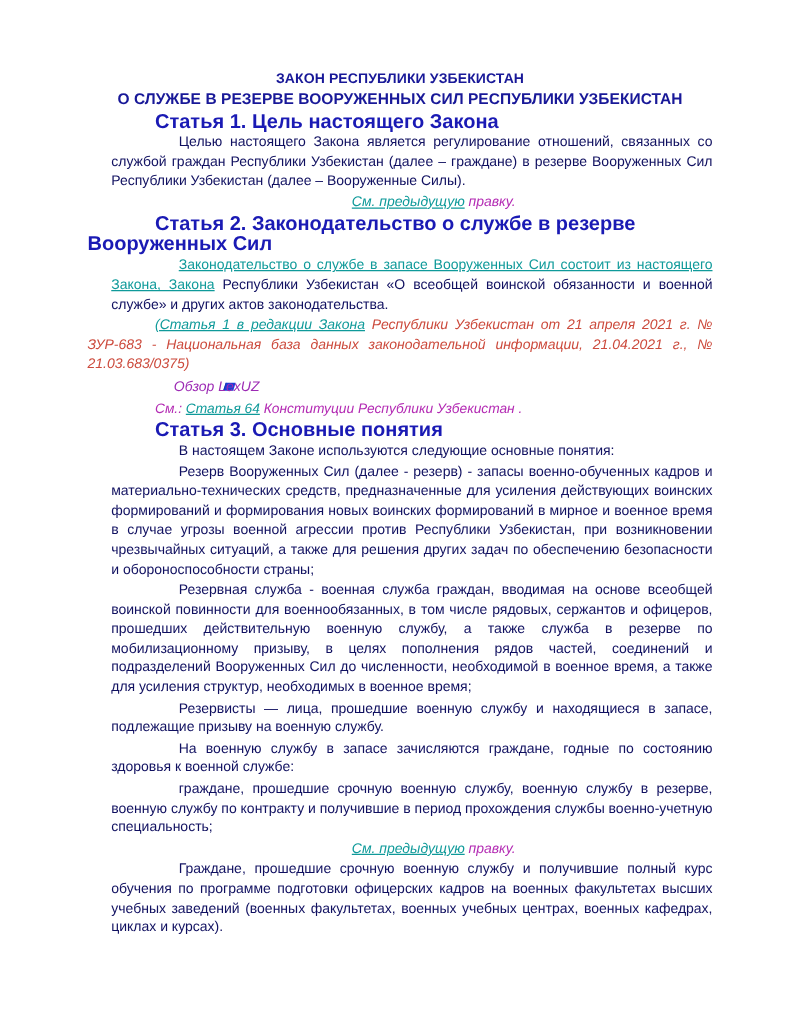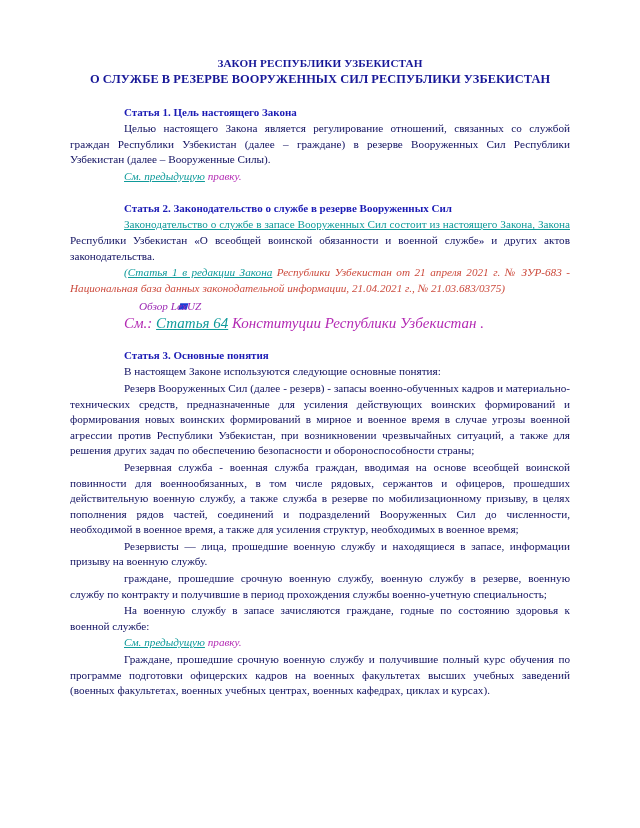--- a/index.html
+++ b/index.html
@@ -13,21 +13,20 @@
     font-family: "Liberation Sans", sans-serif;
     overflow: hidden;
   }
   .page {
     width: 532px;
     height: 828px;
     background: #ffffff;
     box-sizing: border-box;
     padding: 56px 70px 12px 70px;
     position: relative;
-    font-family: Liberation Serif, serif;
   }
   .doc-body {
     width: 500px;
   }
   
   .title-line {
     text-align: center;
     font-weight: bold;
     color: #181898;
     font-size: 11.2px;
@@ -36,62 +35,64 @@
   }
   .title-line.main {
     font-size: 12.4px;
     line-height: 17px;
     letter-spacing: 0.05px;
     text-align: center;
   }
   .heading {
     font-weight: bold;
     color: #1a1ab4;
-    font-size: 11px;
+    font-size: 16px;
     line-height: 16px;
     text-indent: 54px;
-    margin-top: 16px;
+    margin-top: 2px;
   }
   .para {
     color: #101060;
     font-size: 11.2px;
     line-height: 15.6px;
     text-align: justify;
     text-indent: 54px;
     margin-top: 1px;
     hyphens: none;
+    margin-left: 19px;
   }
   .note-line {
     font-size: 11.2px;
     line-height: 15.6px;
     text-indent: 54px;
     font-style: italic;
     color: #b32ab3;
     margin-top: 1px;
+    text-align: center;
   }
   .amend {
     font-size: 11.2px;
     line-height: 15.6px;
     text-indent: 54px;
     font-style: italic;
     text-align: justify;
     margin-top: 1px;
   }
   .amend.teal-note { color: #cc4a3c; }
   .amend.red-note { color: #cc3b2a; }
   .lexuz-line {
     font-size: 11.2px;
     line-height: 16px;
     text-indent: 54px;
     font-style: italic;
     color: #9c2ab4;
     margin-top: 2px;
   }
   .see-line {
-    font-size: 15px;
+    font-size: 11px;
     line-height: 16px;
     text-indent: 54px;
     font-style: italic;
     color: #b32ab3;
     margin-top: 1px;
   }
   
   .lnk {
     color: #0f9a9a;
     text-decoration: underline;
@@ -141,23 +142,23 @@
         </svg>
       </span><span>Обзор LexUZ</span>
     </div>
 
     <div class="see-line"><span>См.: </span><span class="lnk-it">Статья 64</span><span> Конституции Республики Узбекистан .</span></div>
 
     <div class="heading">Статья 3. Основные понятия</div>
     <div class="para">В настоящем Законе используются следующие основные понятия:</div>
     <div class="para">Резерв Вооруженных Сил (далее - резерв) - запасы военно-обученных кадров и материально-технических средств, предназначенные для усиления действующих воинских формирований и формирования новых воинских формирований в мирное и военное время в случае угрозы военной агрессии против Республики Узбекистан, при возникновении чрезвычайных ситуаций, а также для решения других задач по обеспечению безопасности и обороноспособности страны;</div>
     <div class="para">Резервная служба - военная служба граждан, вводимая на основе всеобщей воинской повинности для военнообязанных, в том числе рядовых, сержантов и офицеров, прошедших действительную военную службу, а также служба в резерве по мобилизационному призыву, в целях пополнения рядов частей, соединений и подразделений Вооруженных Сил до численности, необходимой в военное время, а также для усиления структур, необходимых в военное время;</div>
-    <div class="para">Резервисты — лица, прошедшие военную службу и находящиеся в запасе, информации призыву на военную службу.</div>
+    <div class="para">Резервисты — лица, прошедшие военную службу и находящиеся в запасе, подлежащие призыву на военную службу.</div>
 
+    <div class="para">На военную службу в запасе зачисляются граждане, годные по состоянию здоровья к военной службе:</div>
     <div class="para">граждане, прошедшие срочную военную службу, военную службу в резерве, военную службу по контракту и получившие в период прохождения службы военно-учетную специальность;</div>
-    <div class="para">На военную службу в запасе зачисляются граждане, годные по состоянию здоровья к военной службе:</div>
     <div class="note-line">
       <span class="lnk-it">См. предыдущую</span><span class="mag"> правку.</span>
     </div>
     <div class="para">Граждане, прошедшие срочную военную службу и получившие полный курс обучения по программе подготовки офицерских кадров на военных факультетах высших учебных заведений (военных факультетах, военных учебных центрах, военных кафедрах, циклах и курсах).</div>
 
   </div>
 </div>
 
 </body></html>

